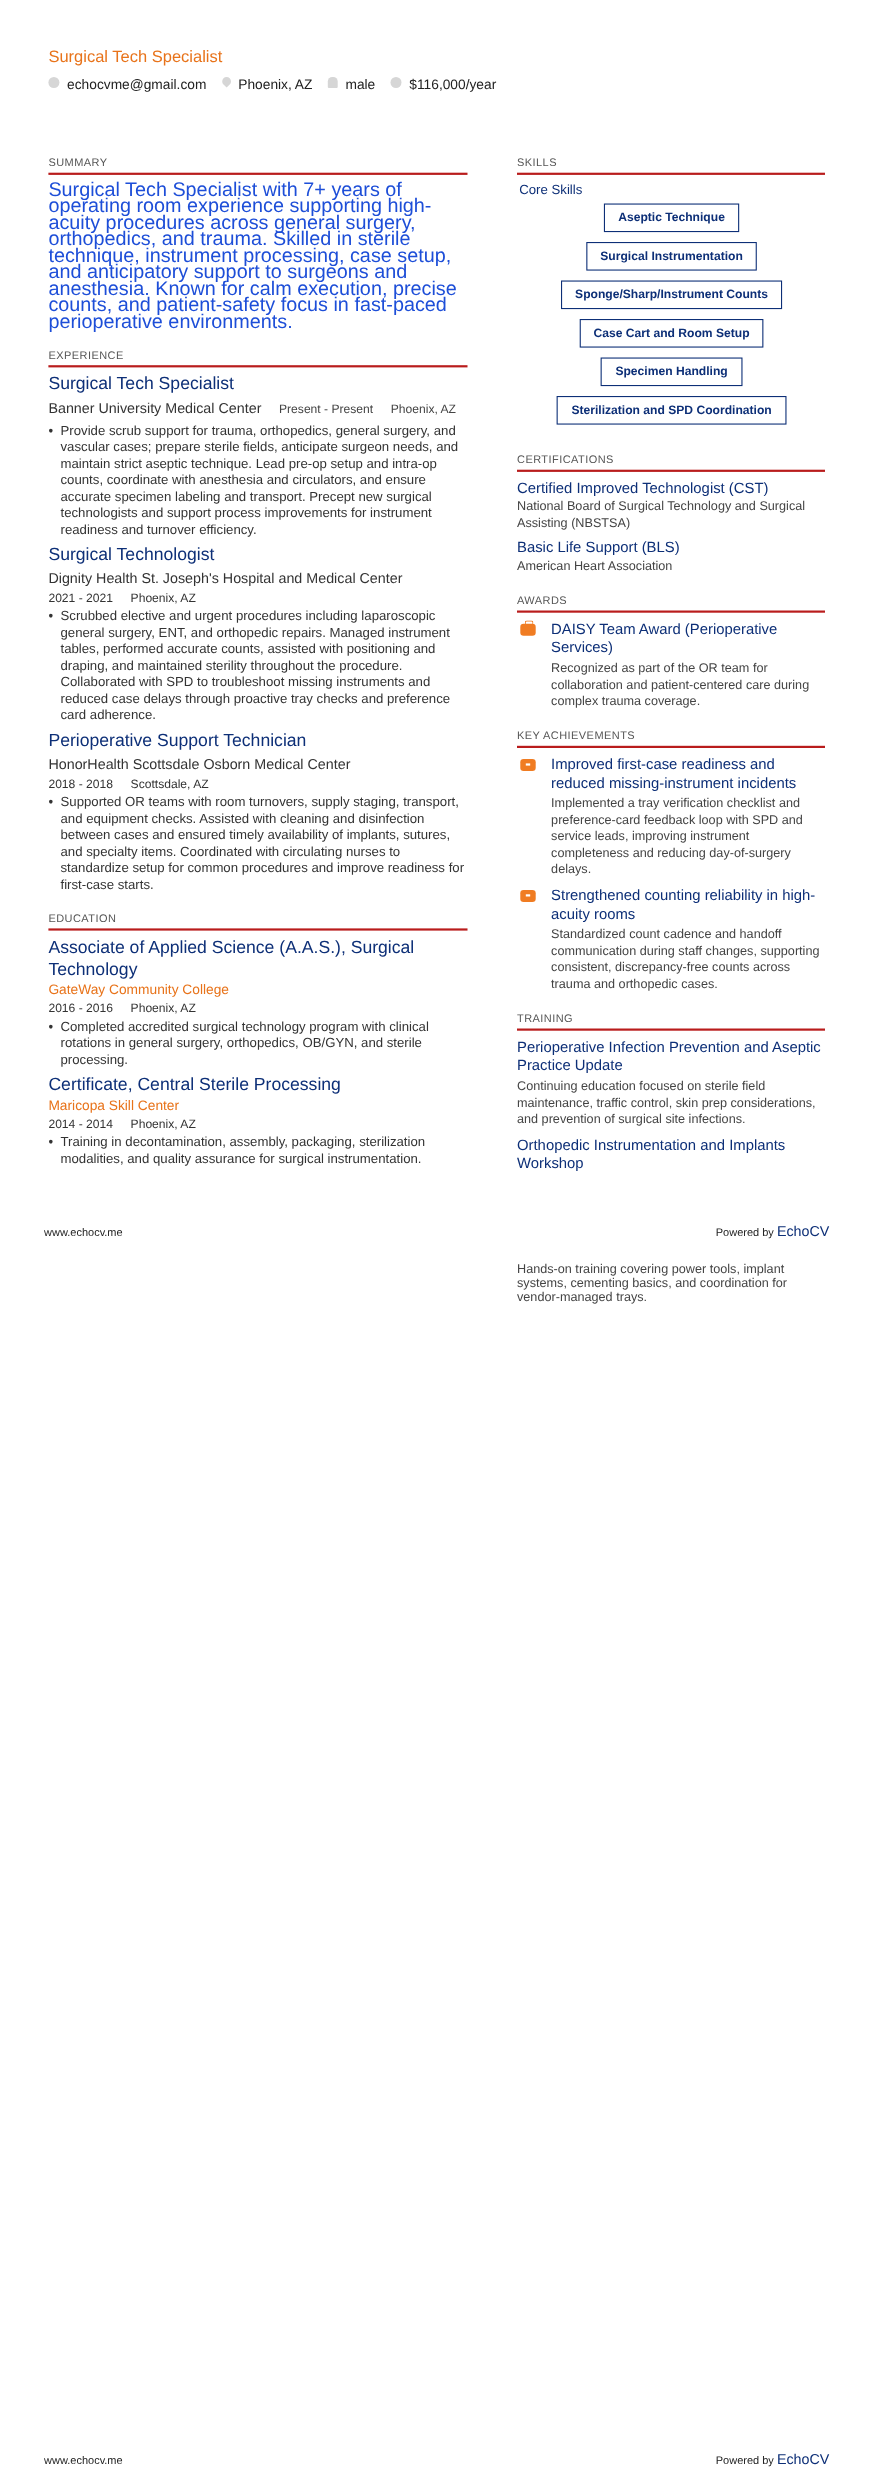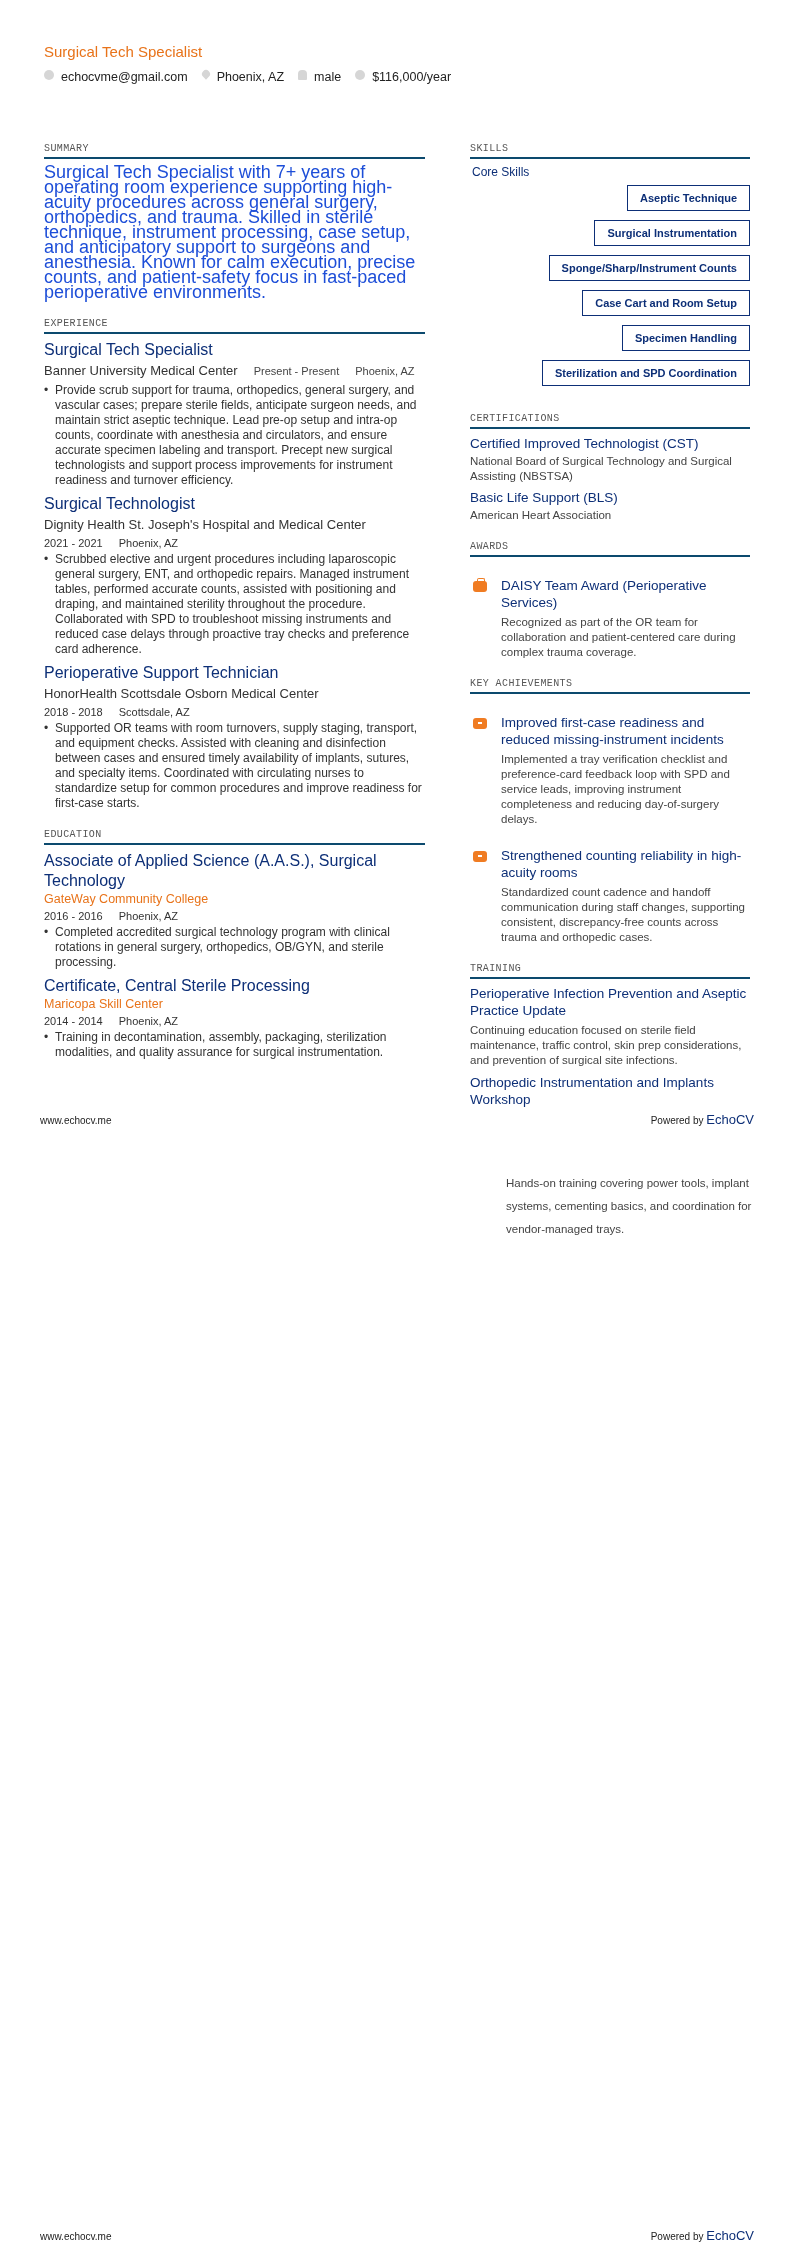--- a/index.html
+++ b/index.html
@@ -10,21 +10,21 @@
   .name { font-size: 34px; color: #0d2f77; font-weight: 400; letter-spacing: 0.2px; line-height: 42px; }
   .role { font-size: 15px; color: #e8731a; margin-top: 2px; line-height: 20px; }
   .contacts { display: flex; align-items: center; margin-top: 8px; font-size: 12.5px; color: #222; }
   .contact { display: flex; align-items: flex-start; margin-right: 14px; }
   .cicon { width: 10px; height: 10px; border-radius: 50%; background: #d6d6d6; margin-right: 7px; display: inline-block; }
   .cicon.pin { border-radius: 50% 50% 50% 0; transform: rotate(-45deg); width: 8px; height: 8px; }
   .cicon.user { border-radius: 4px 4px 1px 1px; width: 9px; height: 10px; }
 
   .left { position: absolute; left: 44px; top: 143px; width: 381px; }
   .right { position: absolute; left: 470px; top: 143px; width: 280px; }
-  .sec-title { font-size: 10px; color: #555; letter-spacing: 0.4px; text-transform: uppercase; padding-bottom: 3px; border-bottom: 2px solid #0c4a6e; margin-bottom: 6px; font-family: Liberation Mono, monospace; }
+  .sec-title { font-size: 10px; color: #555; letter-spacing: 0.4px; text-transform: uppercase; padding-bottom: 3px; border-bottom: 2px solid #b91c1c; margin-bottom: 6px; }
   .section { margin-bottom: 18px; }
   .summary-text { font-size: 18px; line-height: 15px; color: #1d4ed8; }
   .job-title { font-size: 16px; color: #0d2f77; line-height: 20px; }
   .company-line { display: flex; align-items: baseline; font-size: 13px; color: #333; margin-top: 2px; line-height: 17px; }
   .meta { font-size: 11px; color: #444; margin-left: 16px; }
   .meta2 { margin-left: 16px; }
   .dates-line { font-size: 11px; color: #333; margin-top: 4px; display: flex; }
   .bullet { display: flex; font-size: 12px; color: #333; line-height: 15px; margin-top: 3px; }
   .bullet .dot { width: 11px; flex: none; }
   .job { margin-bottom: 6px; }
@@ -33,35 +33,35 @@
   .langs { display: flex; justify-content: space-between; margin-top: 6px; }
   .lang { width: 184px; }
   .lang-head { display: flex; align-items: baseline; }
   .lang-name { font-size: 13.5px; color: #0d2f77; }
   .lang-level { font-size: 10.5px; color: #0d2f77; margin-left: 8px; }
   .bar { height: 10px; border-radius: 5px; background: #fde0cc; margin-top: 3px; overflow: hidden; }
   .bar-fill { height: 100%; border-radius: 5px; background: #f46e14; }
 
   .core { font-size: 12px; color: #0d2f77; margin: 2px 0 6px 2px; }
   .skill { display: inline-block; border: 1.5px solid #0d2f77; color: #0d2f77; font-weight: bold; font-size: 11px; padding: 6px 12px; margin: 0 0 9px 1px; }
-  .skills-wrap { display: flex; flex-direction: column; align-items: flex-end; }
+  .skills-wrap { display: flex; flex-direction: column; align-items: center; }
   .cert-title { font-size: 13.5px; color: #0d2f77; line-height: 17px; margin-top: 2px; }
   .cert-org { font-size: 11.5px; color: #444; line-height: 15px; margin-top: 2px; margin-bottom: 5px; }
-  .award { display: flex; margin-top: 20px; margin-bottom: 6px; justify-content: space-between; }
+  .award { display: flex; margin-top: 6px; margin-bottom: 6px; justify-content: space-between; }
   .aicon { width: 14px; height: 11px; background: #f07c22; border-radius: 3px; margin: 4px 14px 0 3px; flex: none; position: relative; }
   .aicon.brief::before { content: ""; position: absolute; left: 4px; top: -3px; width: 6px; height: 3px; border: 1.5px solid #f07c22; border-bottom: none; border-radius: 2px 2px 0 0; }
   .aicon.box::after { content: ""; position: absolute; left: 5px; top: 4px; width: 4px; height: 2px; background: #fff; }
   .award-title { font-size: 13.5px; color: #0d2f77; line-height: 17px; }
   .award-desc { font-size: 11.5px; color: #444; line-height: 15px; margin-top: 4px; }
   .train-title { font-size: 13.5px; color: #0d2f77; line-height: 17px; margin-top: 2px; }
   .train-desc { font-size: 11.5px; color: #444; line-height: 15px; margin-top: 4px; margin-bottom: 6px; }
 
   .footer { position: absolute; left: 40px; width: 714px; display: flex; justify-content: space-between; align-items: baseline; font-size: 10px; color: #222; }
   .footer .brand { font-size: 13px; color: #0d2f77; }
-  .overflow-desc { position: absolute; left: 470px; top: 1172px; width: 280px; font-size: 11.5px; color: #444; line-height: 23px; margin-left: 36px; }
+  .overflow-desc { position: absolute; left: 470px; top: 1148px; width: 280px; font-size: 11.5px; color: #444; line-height: 13px; }
 </style>
 </head>
 <body>
 
 <div class="page">
 
   <div class="header">
     <div class="role">Surgical Tech Specialist</div>
     <div class="contacts">
       <div class="contact">

